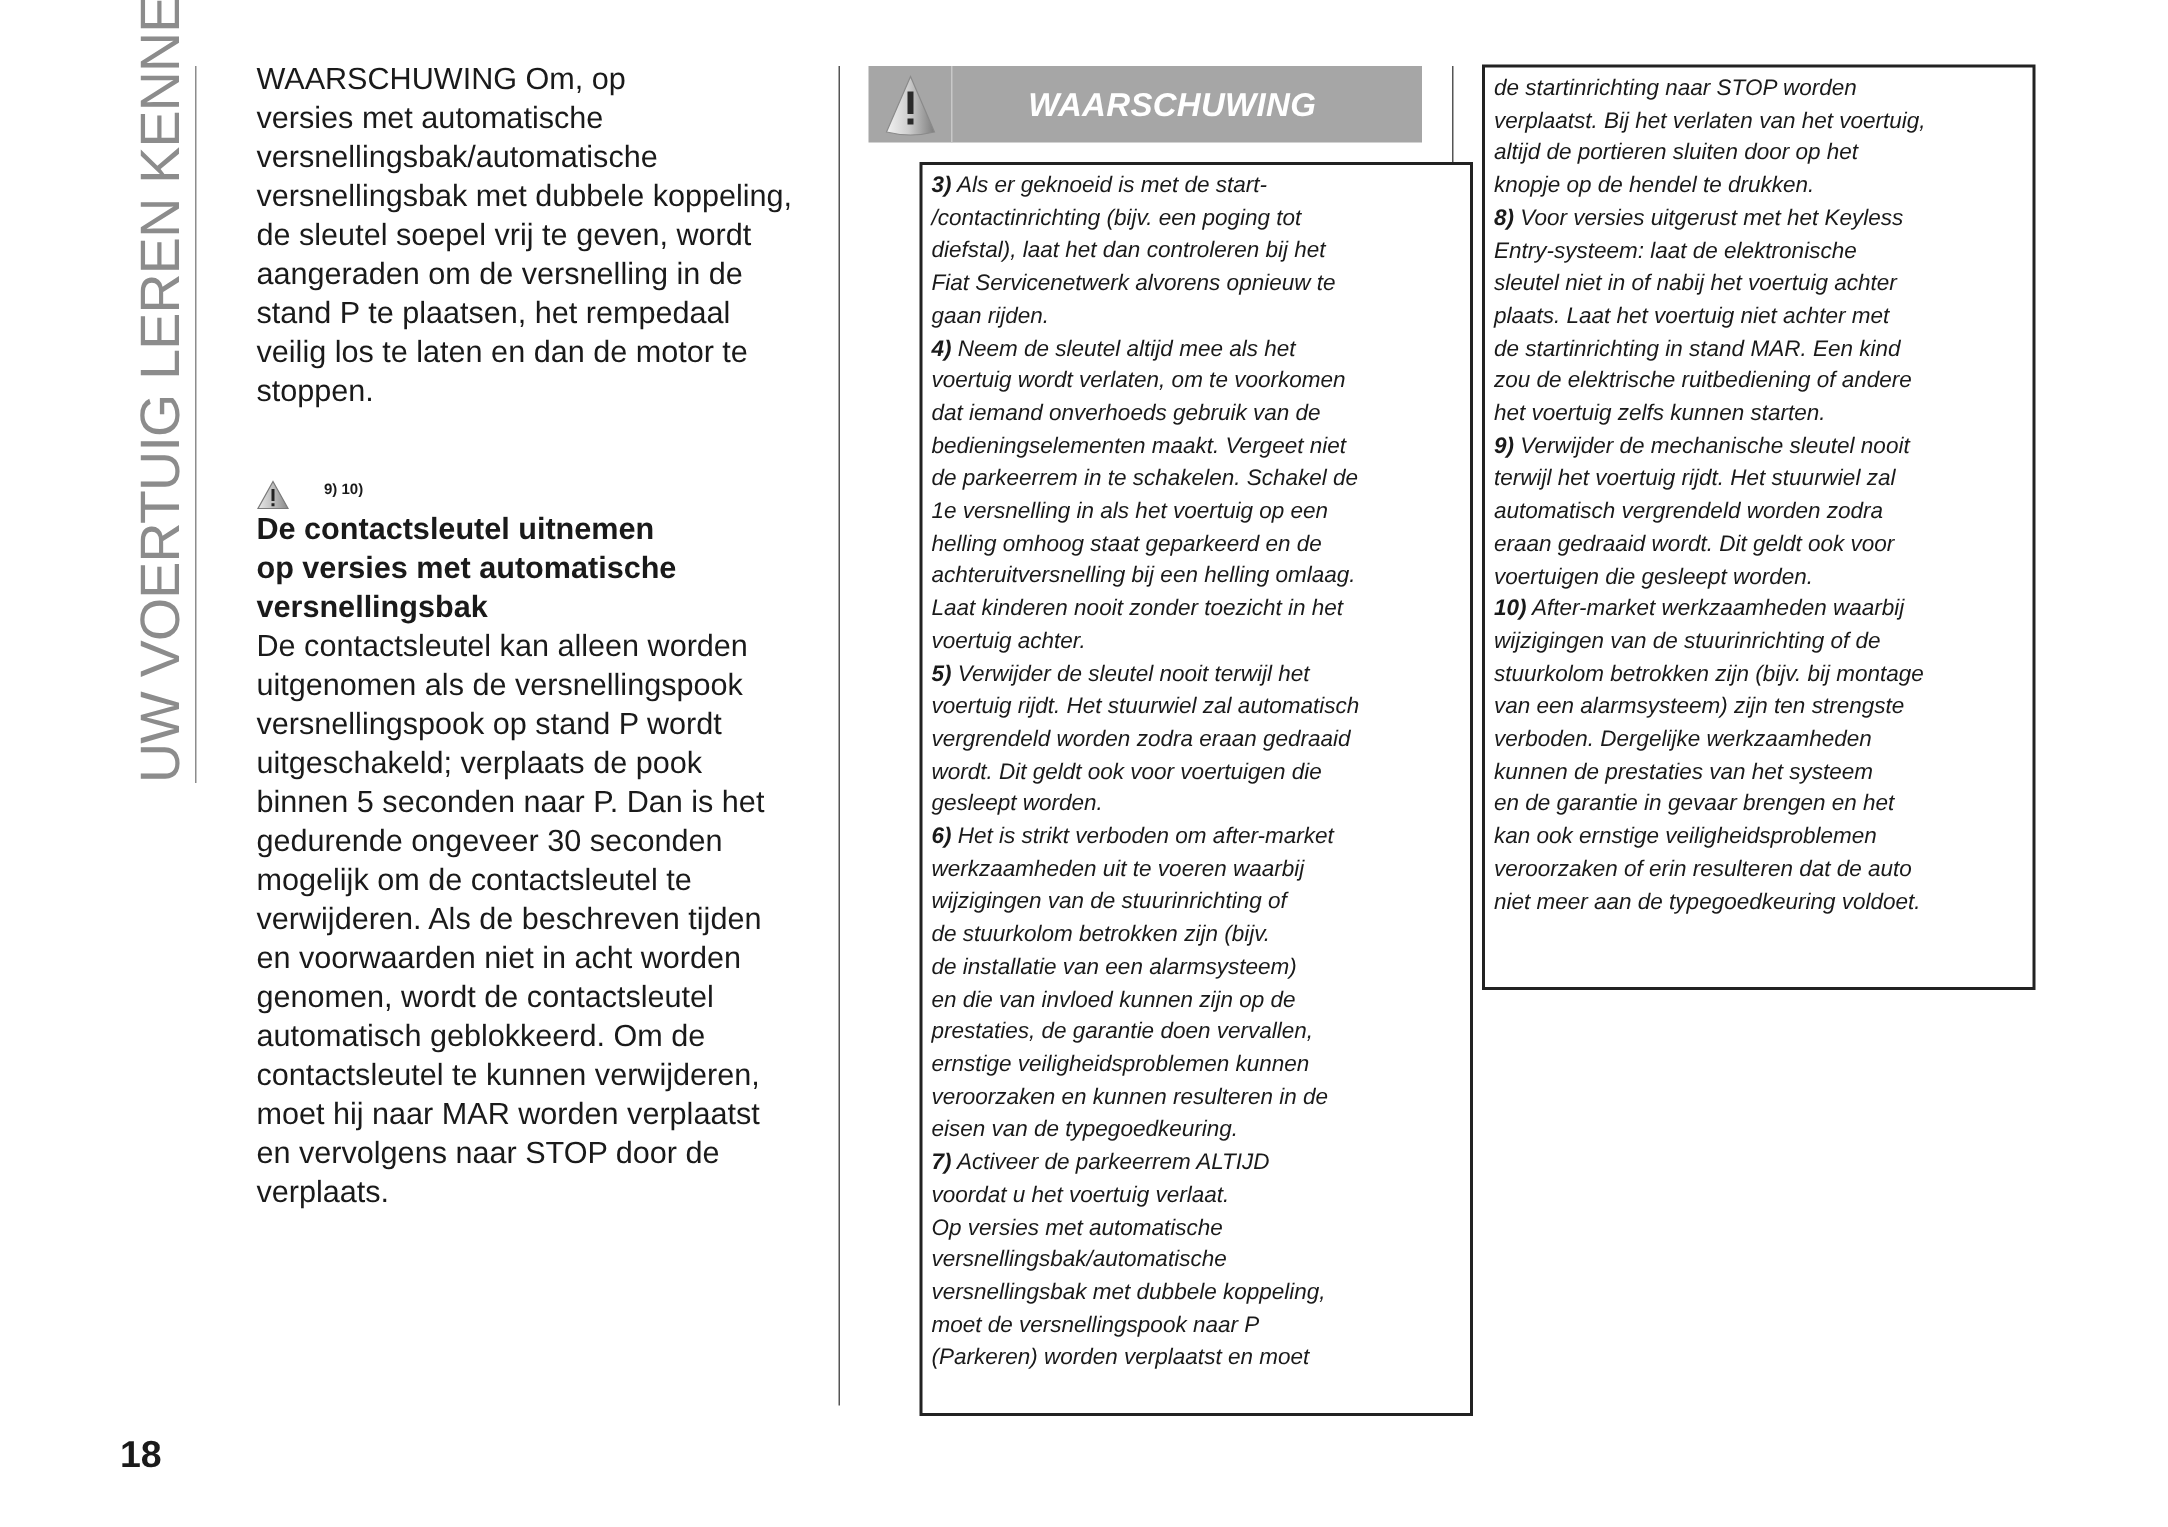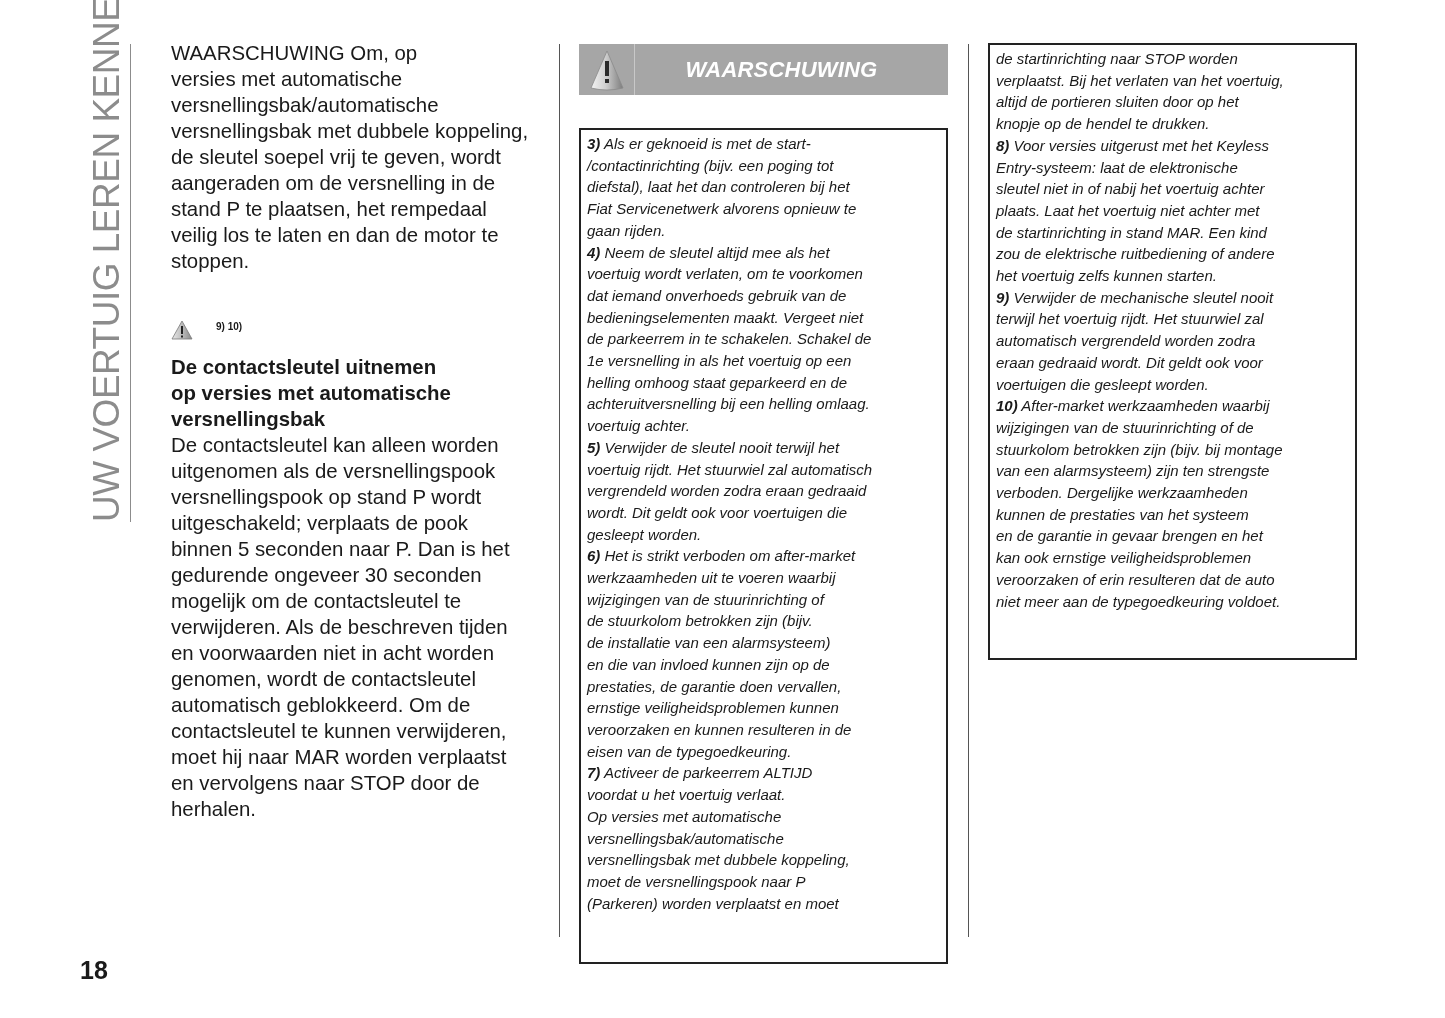--- a/index.html
+++ b/index.html
@@ -20,41 +20,41 @@
     font-family: "Liberation Sans", sans-serif;
   }
   .side-rule { position: absolute; left: 130px; top: 44px; width: 1px; height: 478px; background: #8c8c8c; }
 
   .page-number { position: absolute; left: 80px; top: 956px; font-size: 25px; font-weight: bold; color: #1a1a1a; }
 
   
   .col-left { position: absolute; left: 171px; top: 40px; width: 380px; font-size: 20.4px; line-height: 26px; }
   .warn-ref { margin-top: 40px; height: 26px; display: flex; align-items: flex-end; gap: 23px; font-size: 10px; font-weight: bold; }
   .warn-ref .tri { width: 22px; height: 20px; }
-  .section-heading { margin-top: 14px; font-weight: bold; font-size: 20.4px; line-height: 26px; }
+  .section-heading { font-weight: bold; font-size: 20.4px; line-height: 26px; }
 
   
   .vline { position: absolute; width: 1px; background: #555; }
 
   
   .warn-header {
     position: absolute; left: 579px; top: 44px; width: 369px; height: 51px;
     background: #a6a6a6; display: flex; align-items: center;
   }
   .warn-header .icon-cell { width: 55px; height: 51px; border-right: 1px solid #c8c8c8; display: flex; align-items: center; justify-content: center; }
   .warn-header .title { flex: 1; text-align: center; color: #ffffff; font-weight: bold; font-style: italic; font-size: 22px; letter-spacing: 0.2px; padding-right: 20px; }
 
   
   .note-box {
     position: absolute; border: 2px solid #222; background: #fff;
     font-style: italic; font-size: 15px; line-height: 21.7px; color: #1a1a1a;
     padding: 3px 6px 2px 6px; box-sizing: border-box;
   }
   .note-box b { font-weight: bold; }
-  .box-mid { left: 579px; top: 108px; width: 369px; height: 836px; margin-top: 20px; }
+  .box-mid { left: 613px; top: 108px; width: 369px; height: 836px; }
   .box-right { left: 988px; top: 43px; width: 369px; height: 617px; }
 </style>
 </head>
 <body>
 
 <div class="side-title">
   <span>UW VOERTUIG LEREN KENNEN</span>
 </div>
 <div class="side-rule"></div>
 
@@ -98,21 +98,21 @@
       <div>binnen 5 seconden naar P. Dan is het</div>
       <div>gedurende ongeveer 30 seconden</div>
       <div>mogelijk om de contactsleutel te</div>
       <div>verwijderen. Als de beschreven tijden</div>
       <div>en voorwaarden niet in acht worden</div>
       <div>genomen, wordt de contactsleutel</div>
       <div>automatisch geblokkeerd. Om de</div>
       <div>contactsleutel te kunnen verwijderen,</div>
       <div>moet hij naar MAR worden verplaatst</div>
       <div>en vervolgens naar STOP door de</div>
-      <div>herhalen.</div>
+      <div>verplaats.</div>
     </div>
 </div>
 
 <div class="vline" style="left:559px; top:44px; height:893px;"></div>
 <div class="vline" style="left:968px; top:44px; height:893px;"></div>
 
 <div class="warn-header">
   <div class="icon-cell">
     <svg width="38" height="44" viewBox="0 0 38 44">
       <defs>
@@ -137,20 +137,21 @@
     <div><span>Fiat Servicenetwerk alvorens opnieuw te</span></div>
     <div><span>gaan rijden.</span></div>
     <div><b>4)</b> <span>Neem de sleutel altijd mee als het</span></div>
     <div><span>voertuig wordt verlaten, om te voorkomen</span></div>
     <div><span>dat iemand onverhoeds gebruik van de</span></div>
     <div><span>bedieningselementen maakt. Vergeet niet</span></div>
     <div><span>de parkeerrem in te schakelen. Schakel de</span></div>
     <div><span>1e versnelling in als het voertuig op een</span></div>
     <div><span>helling omhoog staat geparkeerd en de</span></div>
     <div><span>achteruitversnelling bij een helling omlaag.</span></div>
+    <div><span>Laat kinderen nooit zonder toezicht in het</span></div>
     <div><span>voertuig achter.</span></div>
     <div><b>5)</b> <span>Verwijder de sleutel nooit terwijl het</span></div>
     <div><span>voertuig rijdt. Het stuurwiel zal automatisch</span></div>
     <div><span>vergrendeld worden zodra eraan gedraaid</span></div>
     <div><span>wordt. Dit geldt ook voor voertuigen die</span></div>
     <div><span>gesleept worden.</span></div>
     <div><b>6)</b> <span>Het is strikt verboden om after-market</span></div>
     <div><span>werkzaamheden uit te voeren waarbij</span></div>
     <div><span>wijzigingen van de stuurinrichting of</span></div>
     <div><span>de stuurkolom betrokken zijn (bijv.</span></div>

